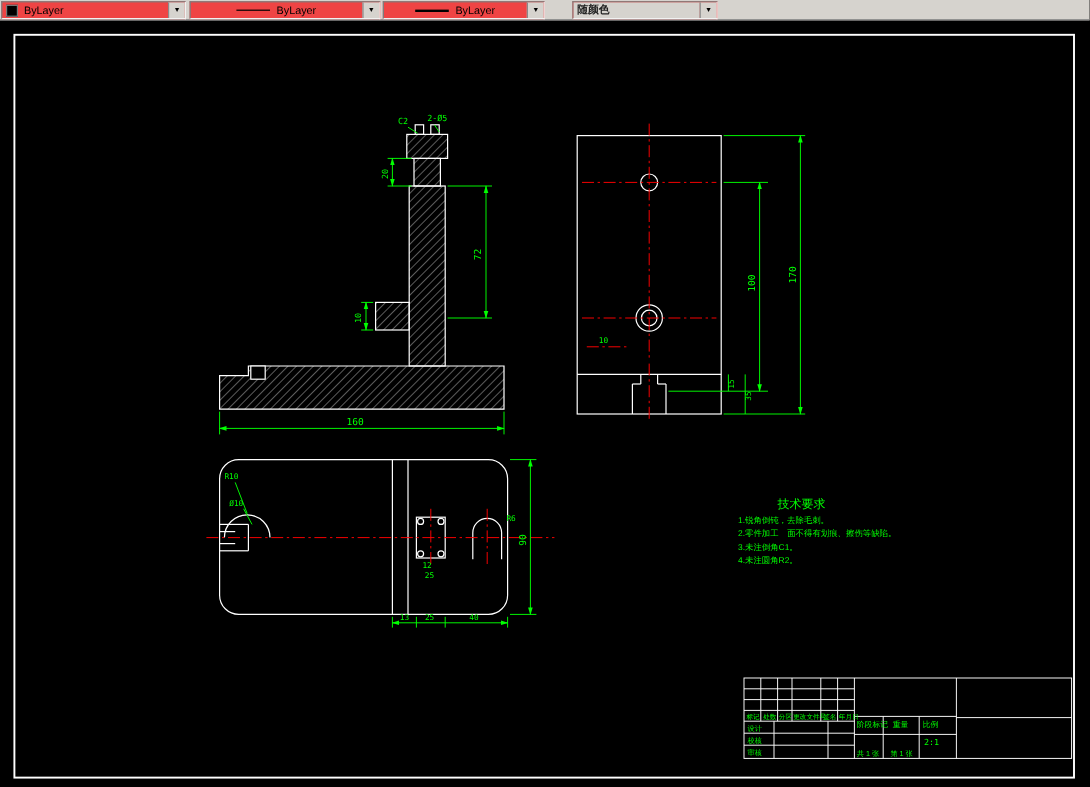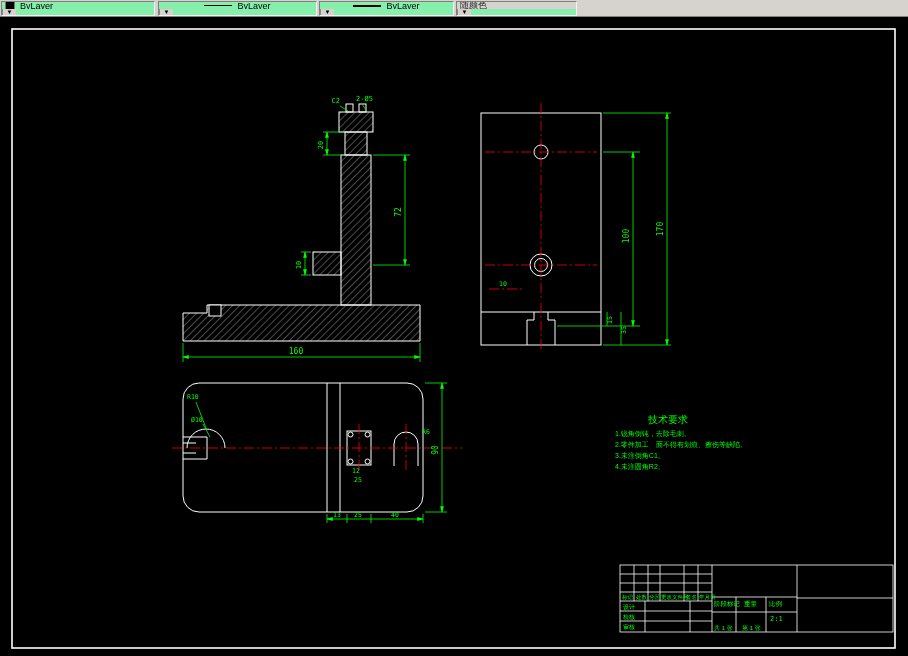--- a/index.html
+++ b/index.html
@@ -1,22 +1,22 @@
 <!DOCTYPE html>
 <html><head>
 <meta charset="utf-8">
 <style>
   html,body{margin:0;padding:0;}
   body{width:908px;height:656px;background:#000;overflow:hidden;position:relative;
        font-family:"Liberation Sans",sans-serif;}
   
   .toolbar{position:absolute;top:0;left:0;width:908px;height:16px;background:#d6d3ce;
            border-bottom:1px solid #828282;z-index:5;}
-  .combo{position:absolute;top:1px;height:13px;display:flex;align-items:stretch;background:#86efac;
-         border:1px solid;border-color:#7d7d7d #f2f2f2 #f2f2f2 #7d7d7d;font-size:9px;color:#000;flex-direction:column;}
+  .combo{position:absolute;top:1px;height:13px;display:flex;align-items:stretch;background:#ef4444;
+         border:1px solid;border-color:#7d7d7d #f2f2f2 #f2f2f2 #7d7d7d;font-size:9px;color:#000;}
   .combo .field{flex:1;display:flex;align-items:center;padding:0 3px;gap:5px;
                 overflow:hidden;white-space:nowrap;}
   .combo .field.center{justify-content:center;}
   .combo .arrow{width:13px;background:#d6d3ce;border-left:1px solid #8a8a8a;display:flex;
                 align-items:center;justify-content:center;font-size:6px;color:#000;cursor:default;}
   .combo.disabled .field{background:#d6d3ce;color:#222;}
   .swatch{width:8px;height:8px;background:#000;border:1px solid #777;flex:0 0 auto;}
   .linesample{display:inline-block;width:28px;height:1px;background:#000;flex:0 0 auto;}
   .linesample.thick{height:2px;}
   
@@ -225,20 +225,20 @@
   </div>
 
   <div class="combo" style="left:319px;width:133px;">
     <span class="field center">
       <span class="linesample thick"></span>
       <span>ByLayer</span>
     </span>
     <span class="arrow">▼</span>
   </div>
 
-  <div class="combo disabled" style="left:456px;width:119px;">
+  <div class="combo disabled" style="left:477px;width:119px;font-weight:bold;">
     <span class="field">
       <span>随颜色</span>
     </span>
     <span class="arrow">▼</span>
   </div>
 
 </div>
 
 </body></html>

